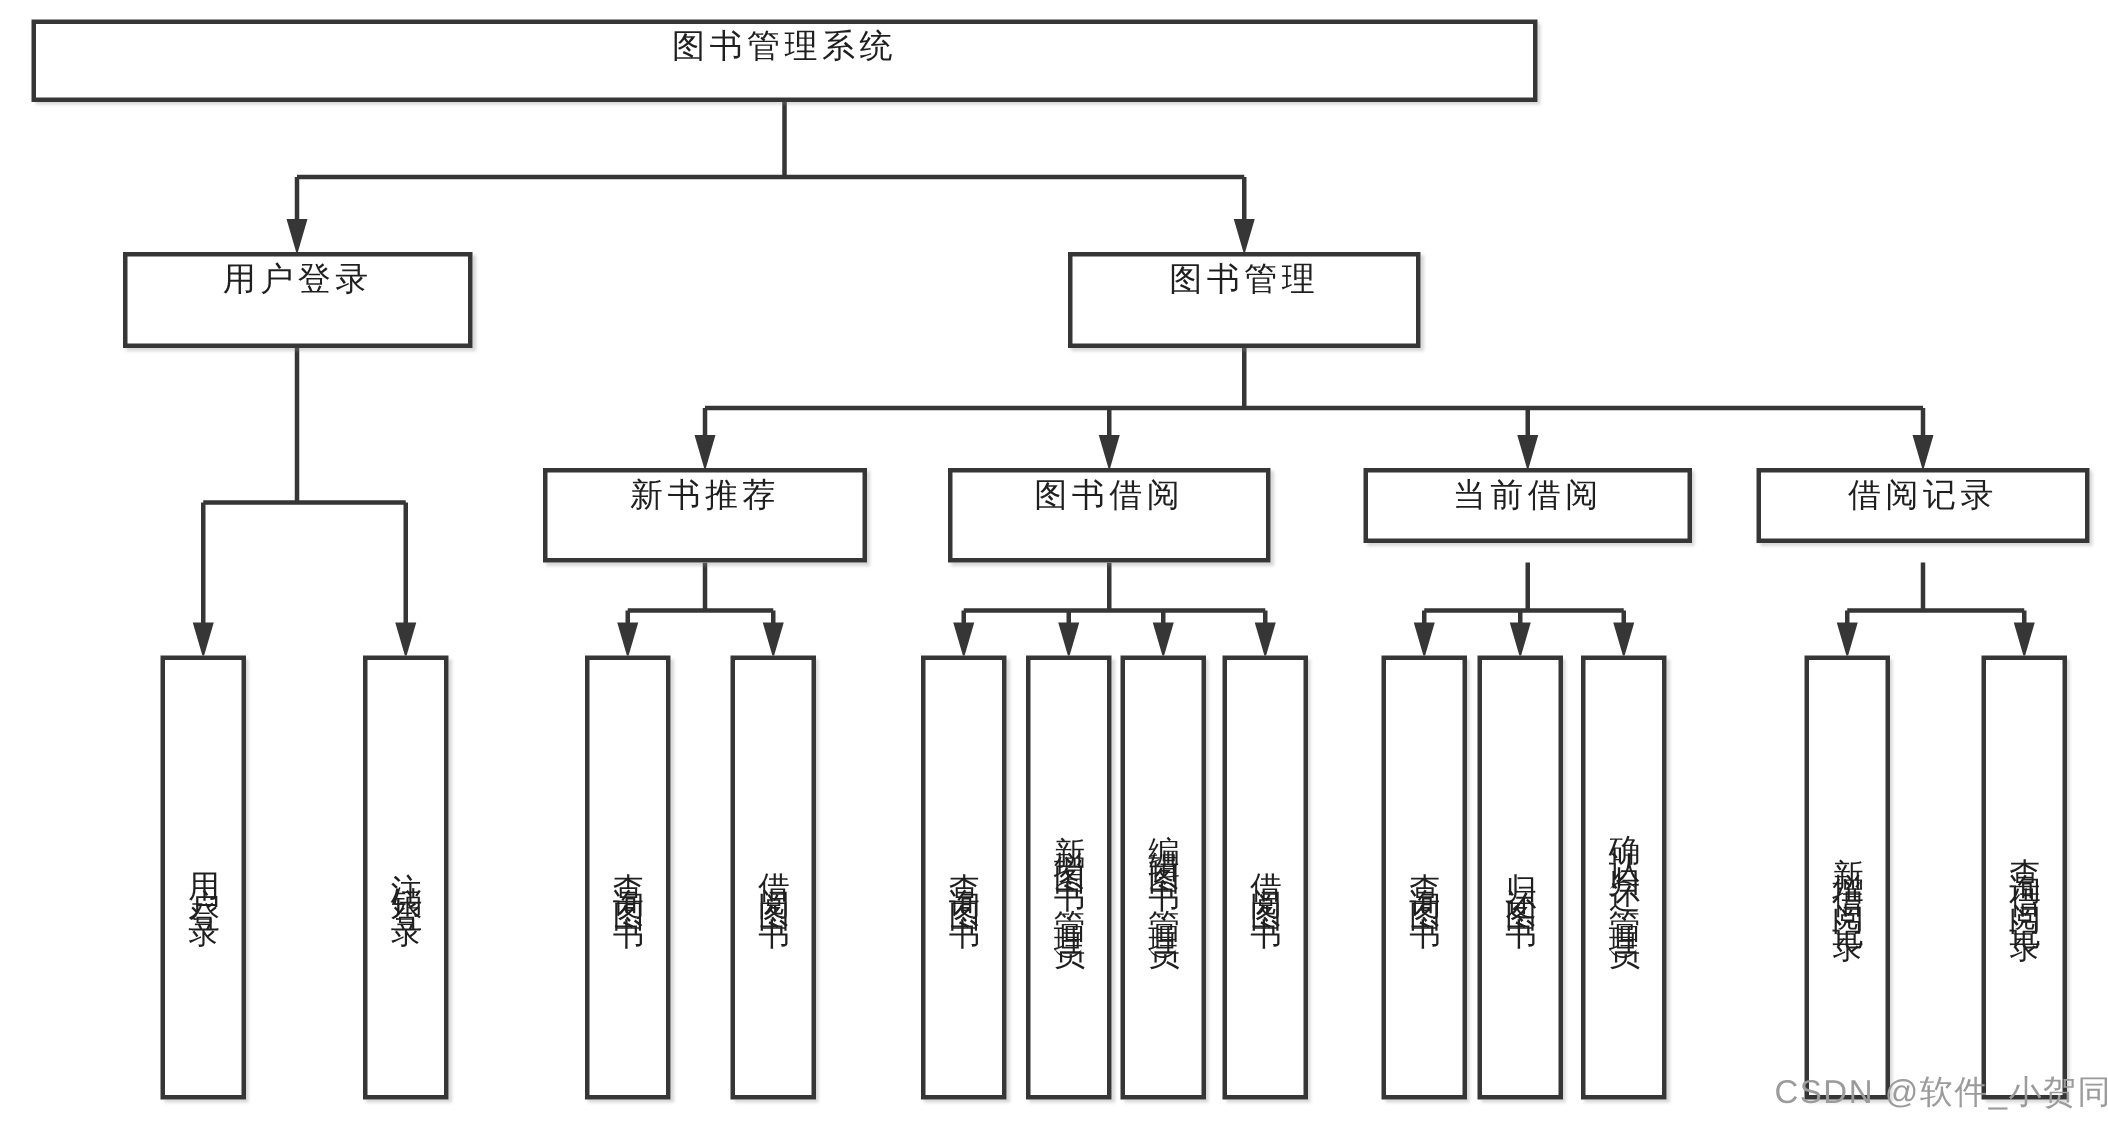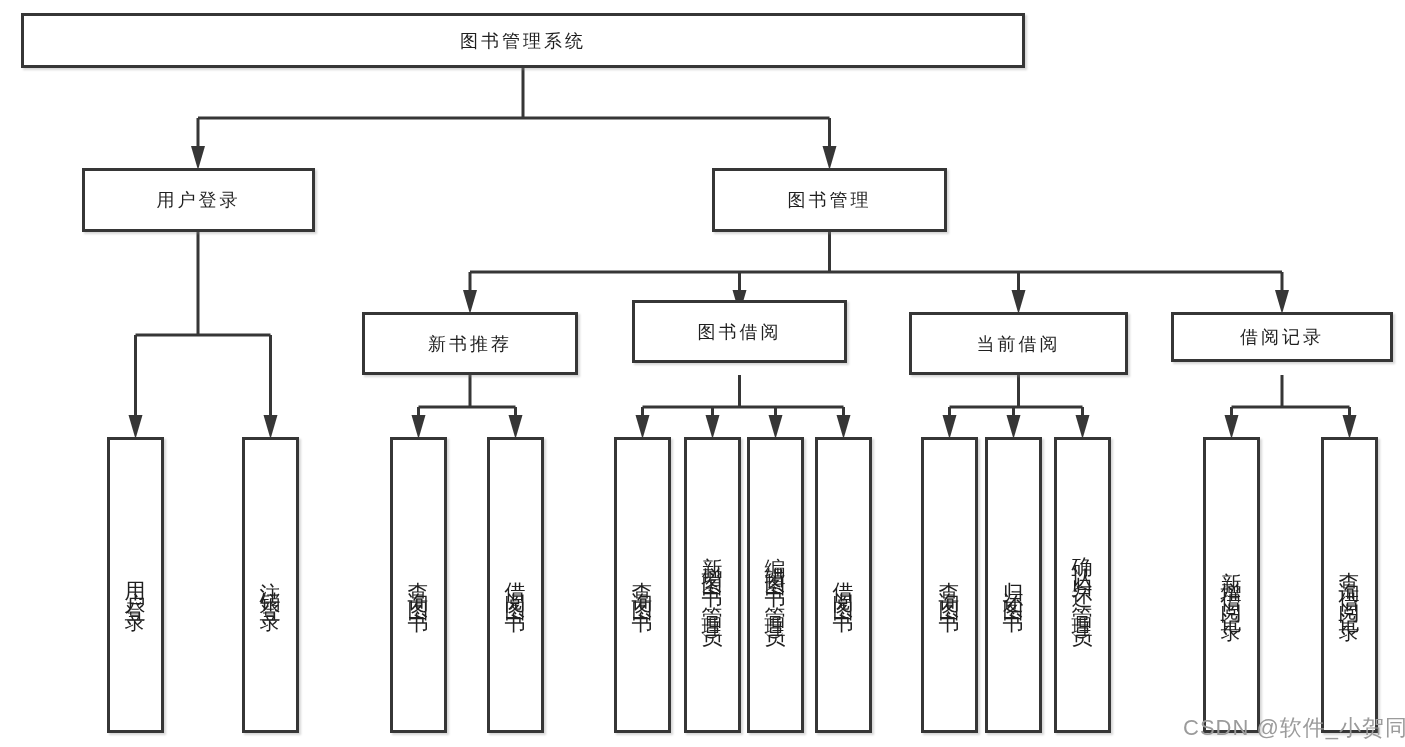--- a/index.html
+++ b/index.html
@@ -17,23 +17,22 @@
     width: 1405px; height: 747px;
     z-index: 1;
   }
   .hbox {
     position: absolute;
     box-sizing: border-box;
     background: #ffffff;
     border: 3px solid #363636;
     box-shadow: 2px 2px 2px rgba(140,140,140,0.35);
     display: flex;
-    align-items: center;
     justify-content: center;
-    font-size: 18px;
+    font-size: 22px;
     letter-spacing: 3px;
     color: #1f1f1f;
     z-index: 2;
   }
   .leaf {
     position: absolute;
     box-sizing: border-box;
     width: 57px;
     height: 296px;
     top: 437px;
@@ -52,22 +51,22 @@
     line-height: 1;
     letter-spacing: 10px;
     white-space: nowrap;
     color: #1f1f1f;
   }
   
   #n-root        { left: 21px;   top: 13px;  width: 1004px; height: 55px; }
   #n-user-login  { left: 82px;   top: 168px; width: 233px;  height: 64px; }
   #n-book-mgmt   { left: 712px;  top: 168px; width: 235px;  height: 64px; }
   #n-new-rec     { left: 362px;  top: 312px; width: 216px;  height: 63px; }
-  #n-book-borrow { left: 632px;  top: 300px; width: 215px;  height: 63px; }
-  #n-cur-borrow  { left: 909px;  top: 312px; width: 219px;  height: 63px; }
+  #n-book-borrow { left: 632px;  top: 312px; width: 215px;  height: 63px; }
+  #n-cur-borrow  { left: 909px;  top: 312px; width: 219px;  height: 50px; }
   #n-borrow-rec  { left: 1171px; top: 312px; width: 222px;  height: 50px; }
   
   #l1  { left: 107px;  }
   #l2  { left: 242px;  }
   #l3  { left: 390px;  }
   #l4  { left: 487px;  }
   #l5  { left: 614px;  }
   #l6  { left: 684px;  }
   #l7  { left: 747px;  }
   #l8  { left: 815px;  }

